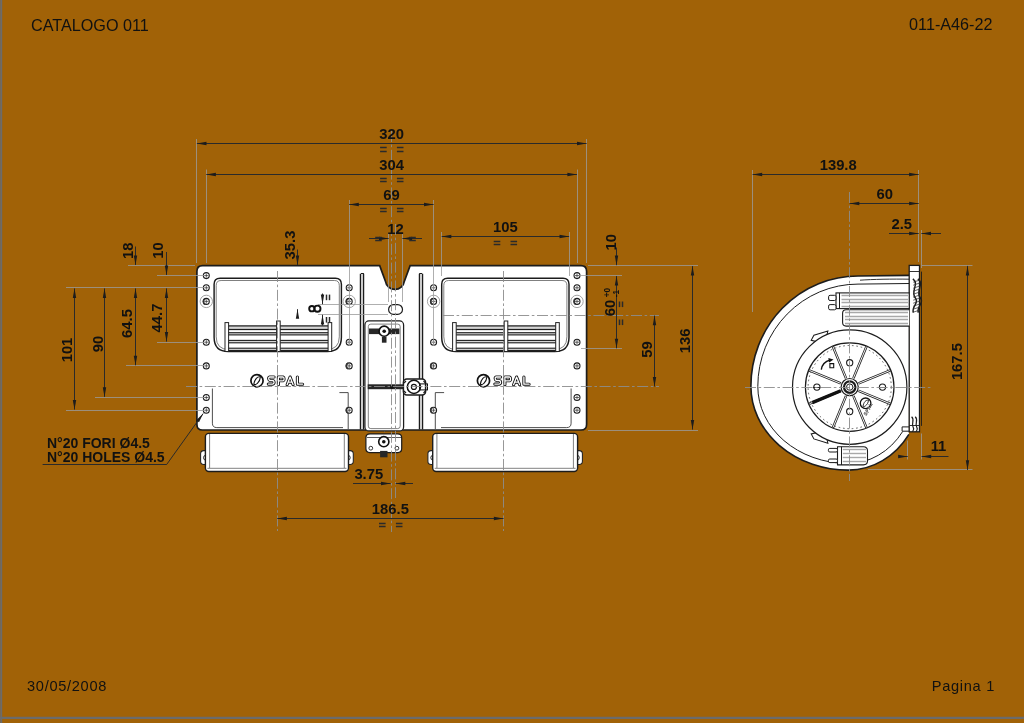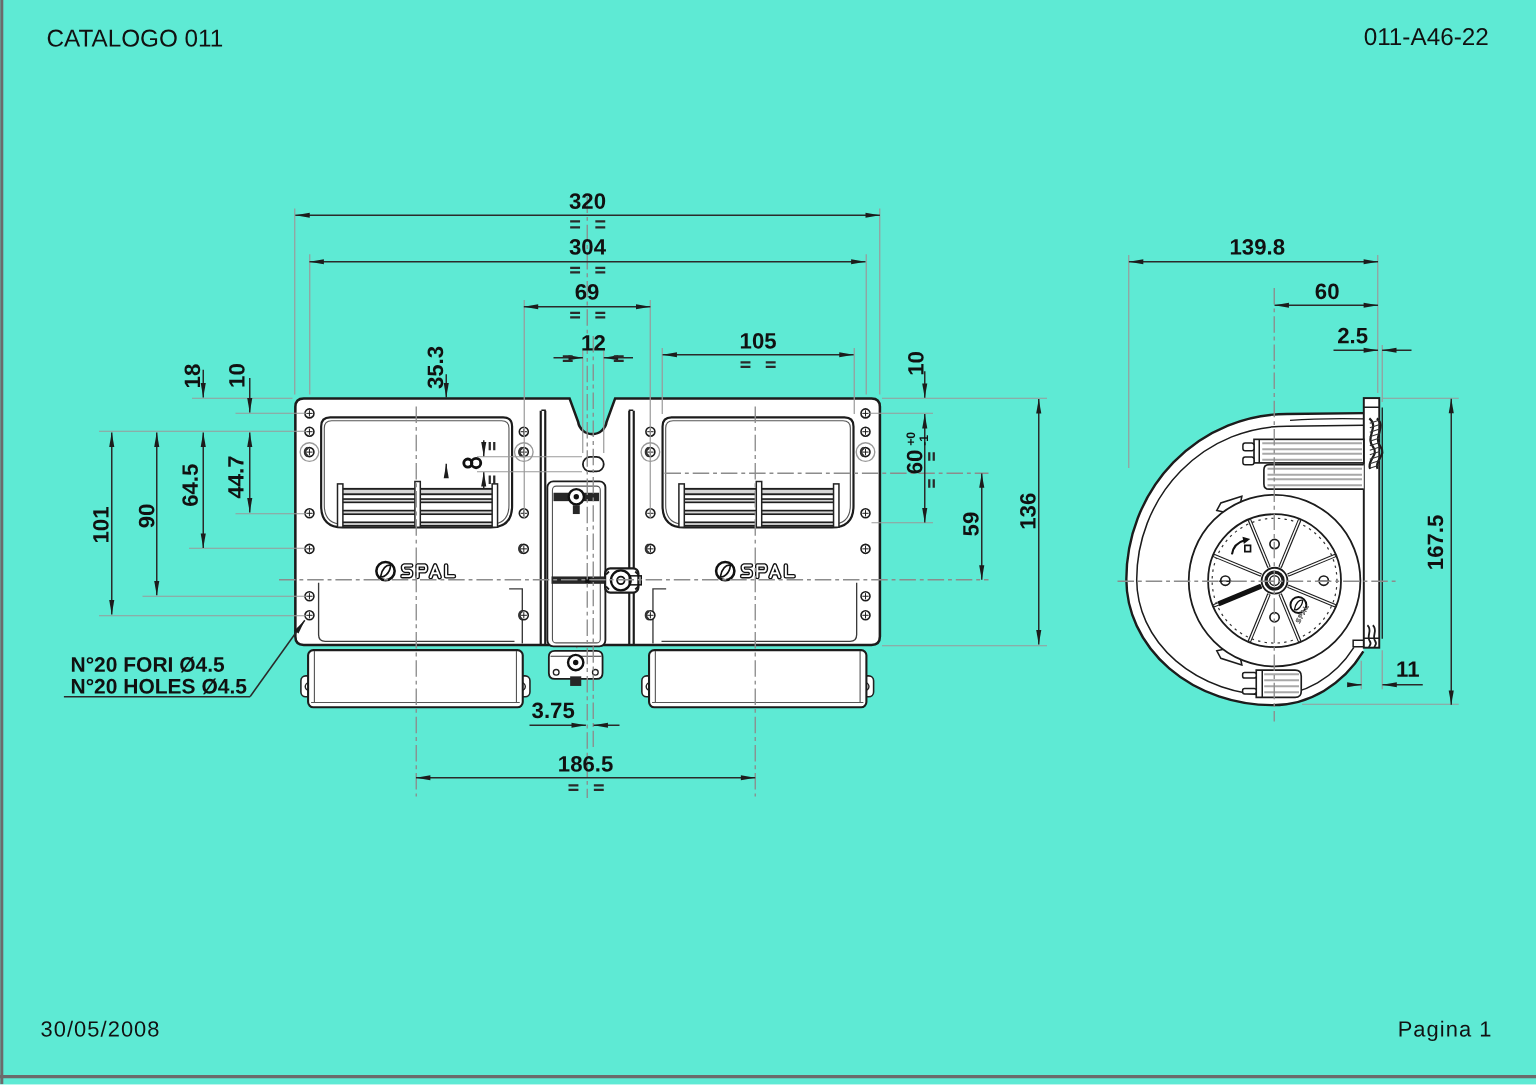--- a/index.html
+++ b/index.html
@@ -1,16 +1,16 @@
 <!DOCTYPE html>
 <html><head>
 <meta charset="utf-8">
 <style>
 html,body { margin:0; padding:0; background:#fff; }
-#page { position:relative; width:1024px; height:723px; background:#5eead4; overflow:hidden;text-align:center; }
+#page { position:relative; width:1024px; height:723px; background:#a16207; overflow:hidden;text-align:center; }
 svg { display:block; font-family:"Liberation Sans", sans-serif; filter: blur(0px); }
 text { font-family:"Liberation Sans", sans-serif; }
 </style>
 </head>
 <body>
 <div id="page">
 <svg width="1024" height="723" viewBox="0 0 1024 723">
 <defs>
 <g id="hole">
           <circle r="3.0" fill="#fff" stroke="#1c1c1c" stroke-width="1.05"></circle>

